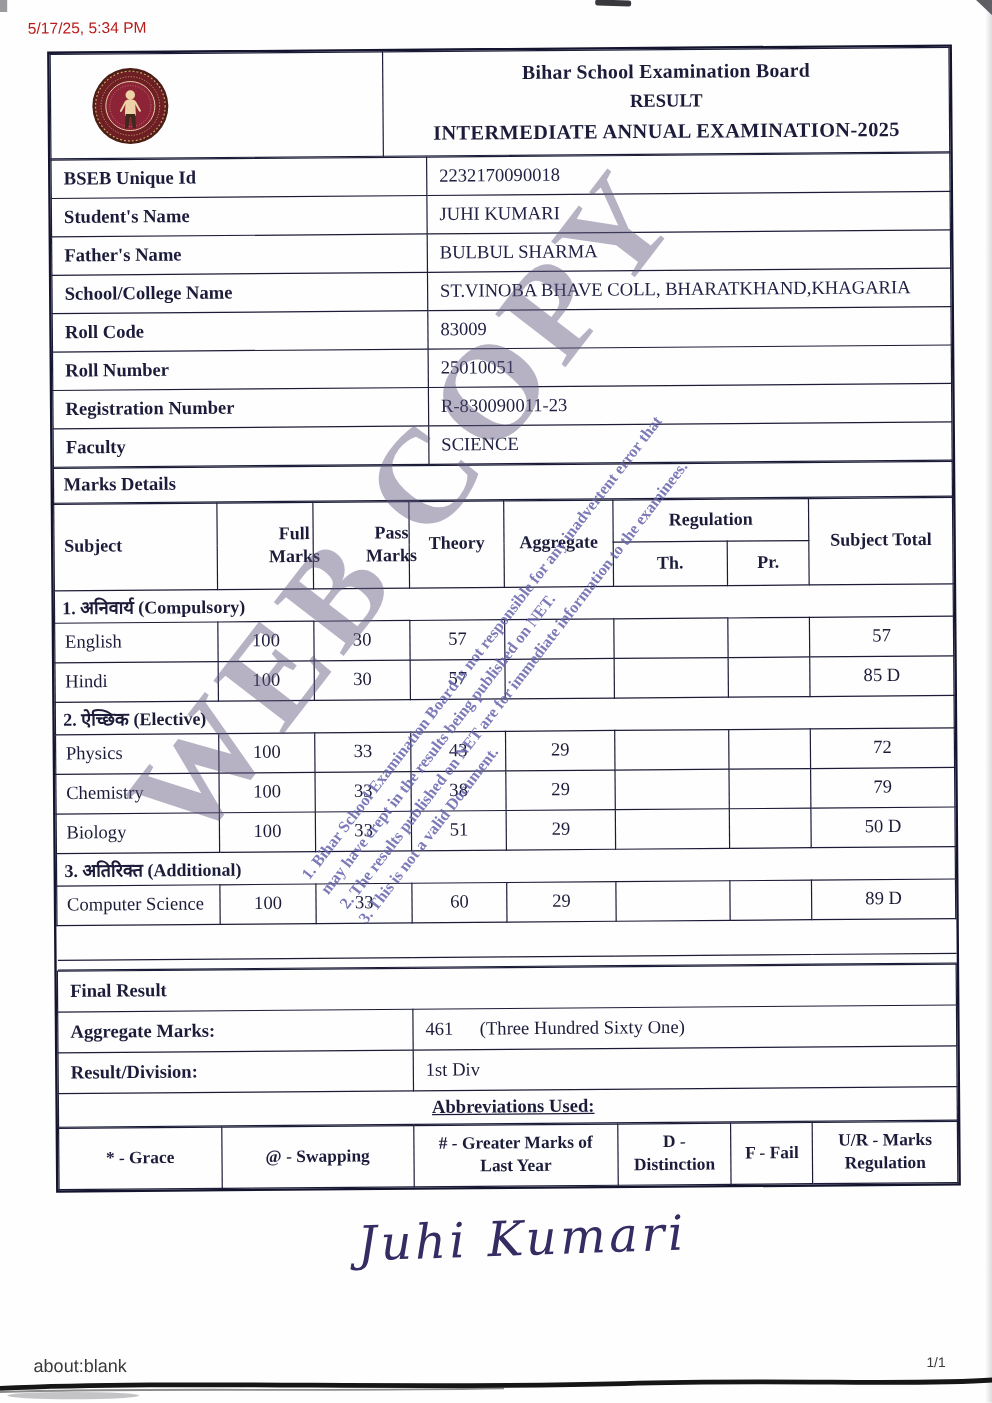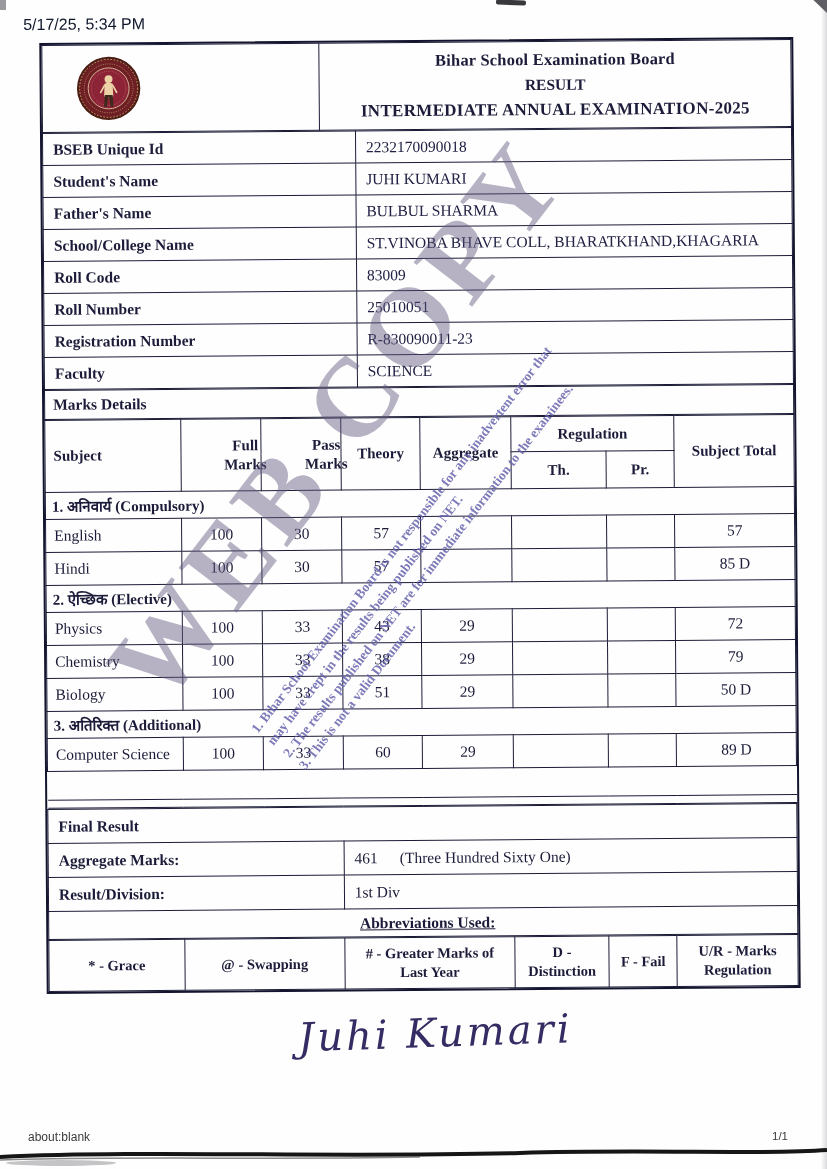--- a/index.html
+++ b/index.html
@@ -6,21 +6,21 @@
   body{
     width:827px;height:1169px;position:relative;overflow:hidden;
     background:#fefefe;
     font-family:"Liberation Serif", serif;
     color:#1c1c3a;
   }
   .scan{position:absolute;inset:0;transform:rotate(-0.45deg);transform-origin:50% 55%;}
 
   .timestamp{
     position:absolute;left:28px;top:13px;
-    font-family:"Liberation Sans",sans-serif;font-size:16px;color:#0f172a;
+    font-family:"Liberation Sans",sans-serif;font-size:13px;color:#b91c1c;
   }
 
   .doc{
     position:absolute;left:44px;top:40px;width:750px;
     border:2.5px solid #14142e;background:transparent;z-index:1;
   }
   table{width:100%;border-collapse:collapse;table-layout:fixed;}
   td{border:1.7px solid #1c1c38;vertical-align:middle;}
 
   
@@ -72,21 +72,21 @@
 
   
   .signature{
     position:absolute;left:295px;top:1010px;z-index:2;
     font-family:"DejaVu Serif",serif;font-style:italic;
     font-size:40px;color:#352c63;transform:rotate(-1.5deg);
     letter-spacing:3px;
   }
 
   
-  .footer-left{position:absolute;left:28px;top:1130px;font-family:"Liberation Sans",sans-serif;font-size:12px;color:#3a3a3a;}
+  .footer-left{position:absolute;left:28px;top:1130px;font-family:"Liberation Sans",sans-serif;font-size:15px;color:#3a3a3a;}
   .footer-right{position:absolute;left:772px;top:1130px;font-family:"Liberation Sans",sans-serif;font-size:11.5px;color:#3a3a3a;}
 
   
   .art-top-smudge{position:absolute;left:496px;top:0;width:30px;height:5px;background:#39393d;border-radius:2px;transform:rotate(2deg);}
   .art-top-left{position:absolute;left:0;top:0;width:6px;height:10px;background:#9a9a9e;}
   .art-top-right{position:absolute;right:0;top:0;width:16px;height:13px;background:#5d5d63;clip-path:polygon(15% 0,100% 0,100% 100%);}
   .art-right-band{position:absolute;right:0;top:0;width:6px;height:100%;background:linear-gradient(to left,rgba(110,110,118,0.25),rgba(110,110,118,0));}
   .art-bottom{position:absolute;left:0;top:1146px;width:827px;height:20px;}
   .art-bl-smudge{position:absolute;left:6px;top:1160px;width:110px;height:6px;background:rgba(90,90,95,0.35);border-radius:50%;}
 </style>

